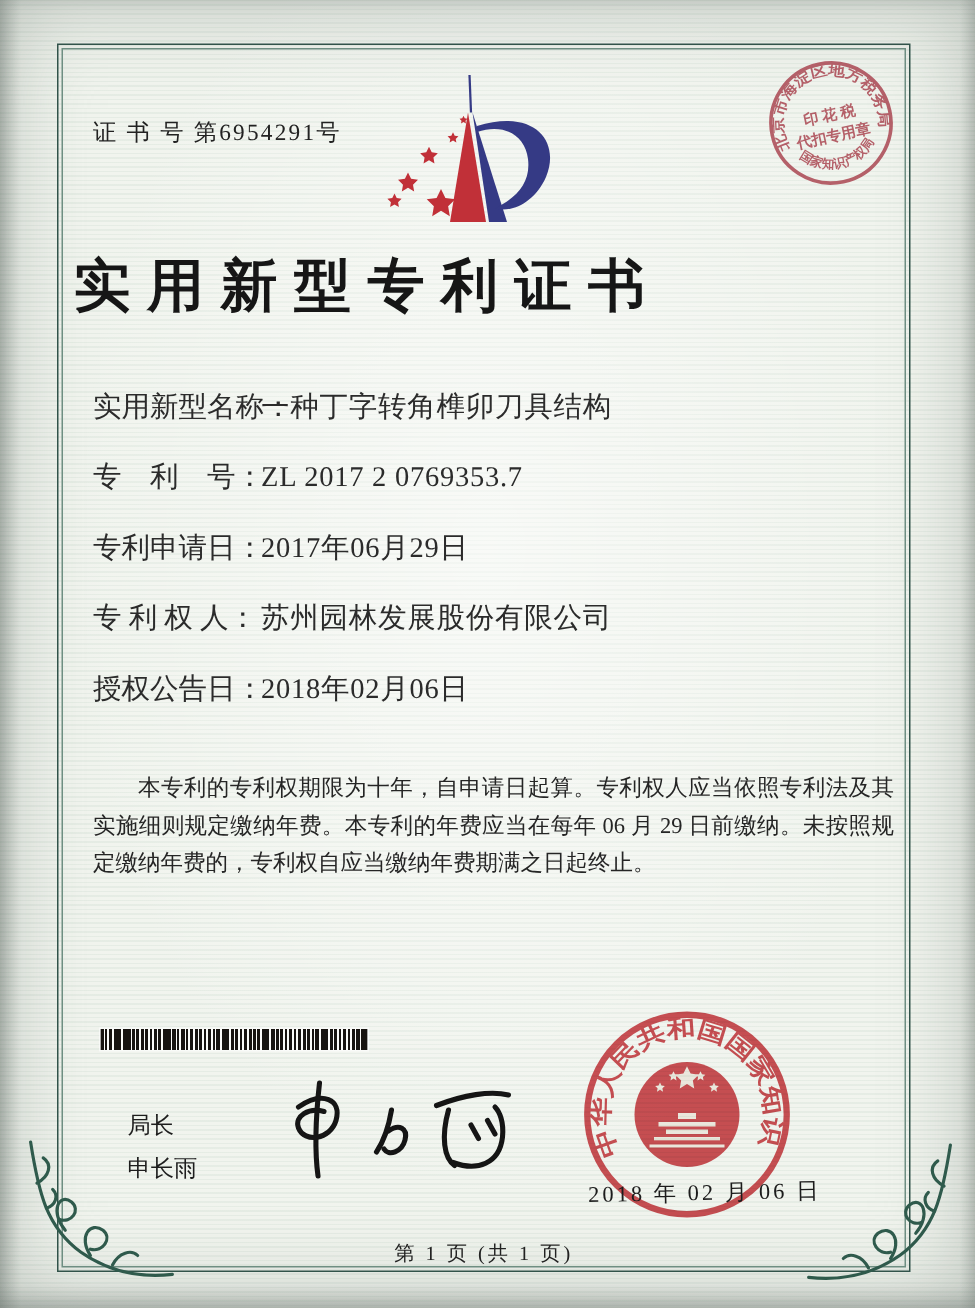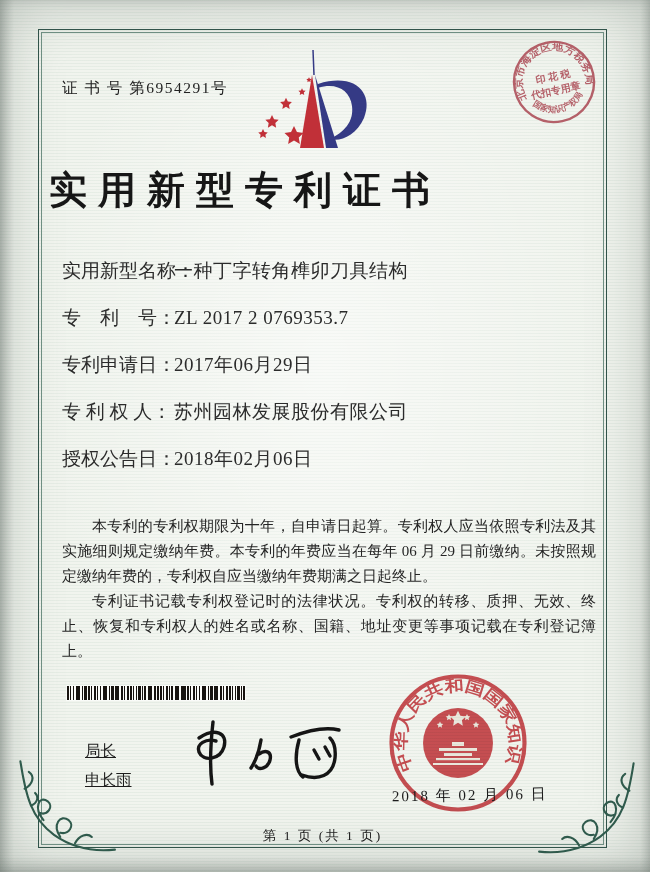--- a/index.html
+++ b/index.html
@@ -30,21 +30,21 @@
   .field-value{margin-left:6px;letter-spacing:.5px;}
   .paras{position:absolute;left:62px;top:514px;width:534px;font-size:15px;line-height:25px;
     text-align:justify;color:#252525;}
   .paras p{margin:0;text-indent:2em;}
   .barcode{position:absolute;left:67px;top:686px;width:178px;height:14px;background-color:#fbfbf8;
     background-image:
       repeating-linear-gradient(90deg,#17130f 0 1.5px,rgba(0,0,0,0) 1.5px 3px),
       repeating-linear-gradient(90deg,#17130f 0 2px,rgba(0,0,0,0) 2px 9px),
       repeating-linear-gradient(90deg,#17130f 0 1px,rgba(0,0,0,0) 1px 5.5px);
     outline:1px solid rgba(255,255,255,.6);}
-  .signer{position:absolute;left:85px;top:736px;font-size:15.5px;line-height:29px;color:#1d1d1d;text-decoration:underline;}
+  .signer{position:absolute;left:85px;top:736px;font-size:15.5px;line-height:29px;color:#1d1d1d;}
   .signature{position:absolute;left:175px;top:710px;}
   .seal{position:absolute;left:373px;top:658px;mix-blend-mode:multiply;opacity:.9;}
   .seal-date{position:absolute;left:392px;top:786px;font-size:15px;letter-spacing:2px;
     color:#1c1c1c;z-index:6;transform:rotate(-1deg);font-weight:500;}
   .footer{position:absolute;left:38px;right:43px;top:827px;text-align:center;font-size:13.5px;
     letter-spacing:2px;color:#222;}
   .flourish{position:absolute;z-index:5;}
   .flourish.left{left:12px;bottom:14px;}
   .flourish.right{right:8px;bottom:12px;transform:scaleX(-1);}
   svg text{font-family:"Liberation Serif","DejaVu Serif",serif;}
@@ -106,21 +106,20 @@
     <div class="field-row">
       <span class="field-label">专 利 权 人：</span><span class="field-value">苏州园林发展股份有限公司</span>
     </div>
     <div class="field-row">
       <span class="field-label">授权公告日：</span><span class="field-value">2018年02月06日</span>
     </div>
   </div>
 
   <div class="paras">
     <p>本专利的专利权期限为十年，自申请日起算。专利权人应当依照专利法及其实施细则规定缴纳年费。本专利的年费应当在每年 06 月 29 日前缴纳。未按照规定缴纳年费的，专利权自应当缴纳年费期满之日起终止。</p>
-    <p>专利证书记载专利权登记时的法律状况。专利权的转移、质押、无效、终止、恢复和专利权人的姓名或名称、国籍、地址变更等事项记载在专利登记簿上。</p>
   </div>
 
   <div class="barcode"></div>
 
   <div class="signer">
     <div>局长</div>
     <div>申长雨</div>
   </div>
 
   <svg class="signature" width="175" height="85" viewBox="0 0 175 85">

